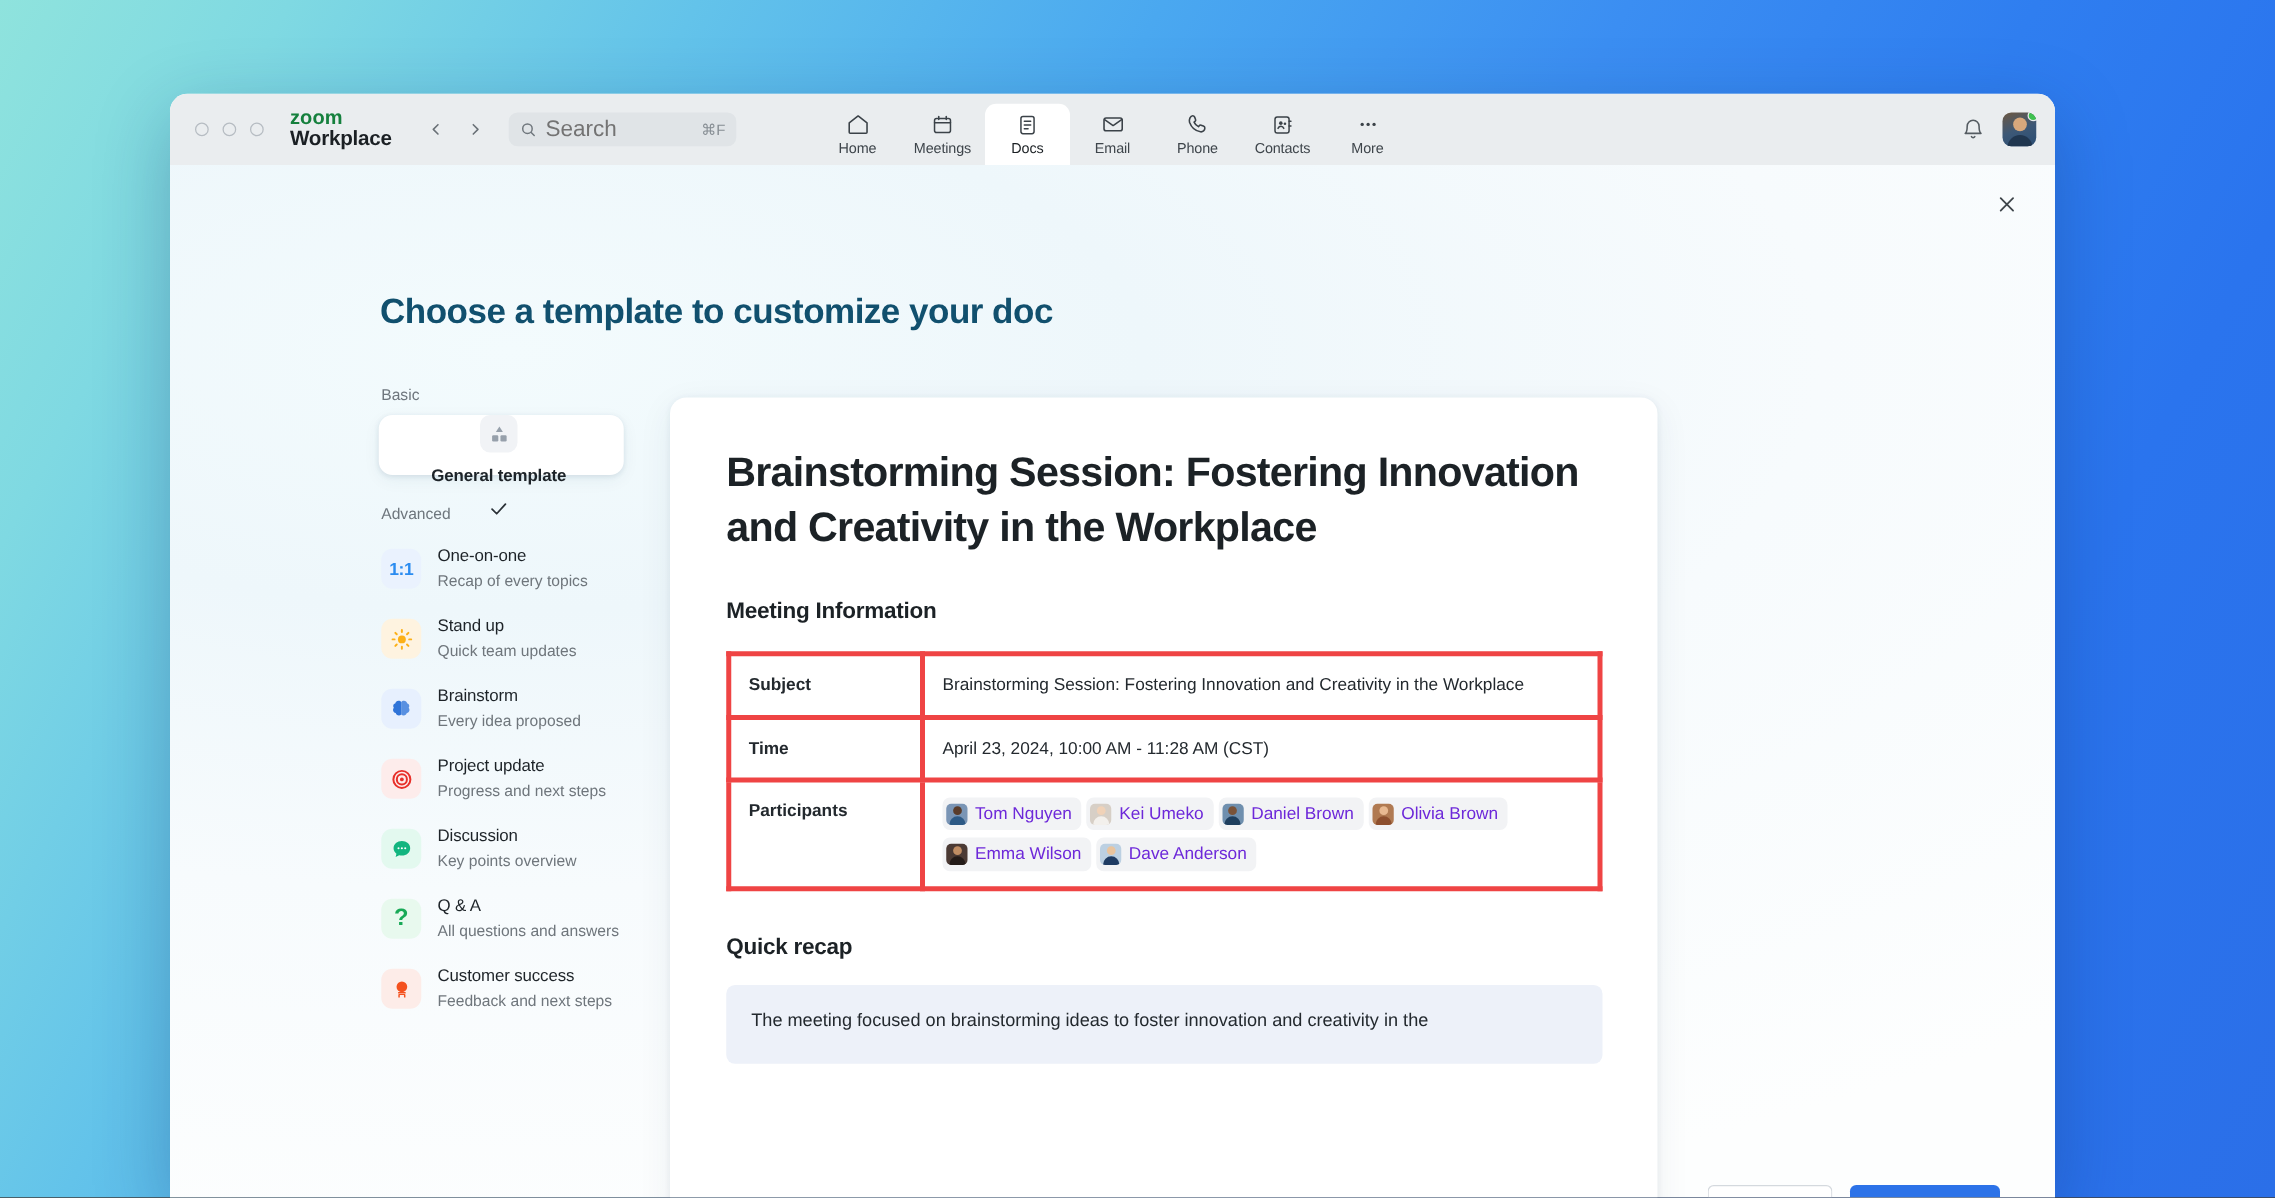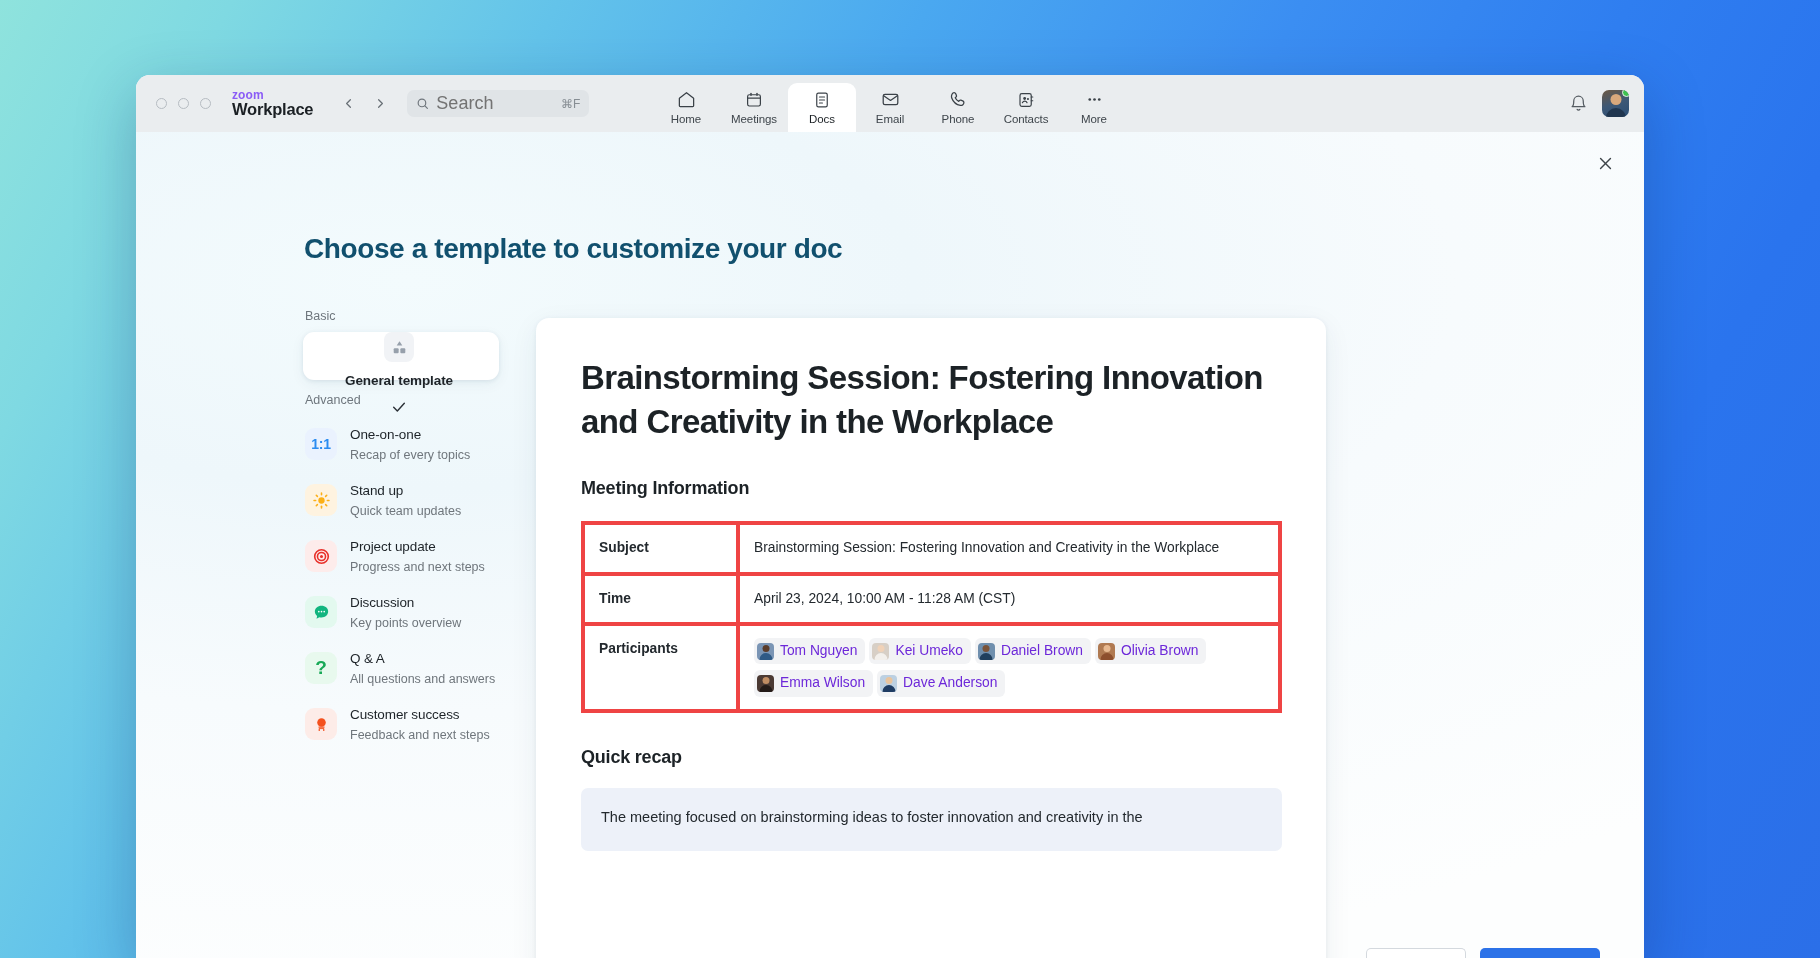--- a/index.html
+++ b/index.html
@@ -46,21 +46,21 @@
     align-items: center;
     padding: 0 16px 0 20px;
   }
   .traffic { display:flex; gap:11px; align-items:center; }
   .dot {
     width: 11px; height: 11px; border-radius: 50%;
     border: 1.2px solid #b6bcc2; background: transparent;
   }
   .brand { margin-left: 21px; line-height: 1.02; }
   .brand-top {
-    font-size: 12px; font-weight: 700; color: #8b5cf6;
+    font-size: 16px; font-weight: 700; color: #15803d;
     letter-spacing: .1px;
   }
   .brand-bottom {
     font-size: 16.5px; font-weight: 700; color: #1b2024;
     letter-spacing: -.2px;
   }
   .navarrows { display:flex; gap:6px; margin-left: 22px; }
   .navarrow {
     width: 26px; height: 26px; border-radius: 6px;
     display:flex; align-items:center; justify-content:center;
@@ -161,21 +161,21 @@
   #sidebar {
     position: absolute;
     left: 167px; top: 177px;
     width: 212px;
     bottom: 0;
   }
   .sec-label {
     font-size: 12.5px; color: #6e767d;
     margin: 0 0 9px 2px;
   }
-  .sec-label.advanced { margin-top: 13px; }
+  .sec-label.advanced { margin-top: 24px; }
 
   .tpl-card {
     width: 196px; height: 48px;
     background: #ffffff;
     border-radius: 11px;
     display: flex; align-items: center;
     padding: 0 13px 0 9px;
     gap: 11px;
     box-shadow: 0 1px 4px rgba(20,60,90,.09), 0 4px 14px rgba(20,60,90,.06);
     flex-direction: column;
@@ -513,20 +513,32 @@
               <line x1="18.6" y1="5.4" x2="17.2" y2="6.8"></line>
                 <line x1="6.8" y1="17.2" x2="5.4" y2="18.6"></line>
             </svg>
           </span>
           <span class="adv-text">
             <span class="adv-title">Stand up</span><br>
             <span class="adv-sub">Quick team updates</span>
           </span>
         </div>
 
+        <div class="adv-item">
+          <span class="tile tile-brain">
+            <svg width="20" height="20" viewBox="0 0 24 24" fill="#2f74d8">
+              <path d="M9.4 4.2c-1.6 0-2.8 1-3 2.4-1.3.3-2.1 1.4-2.1 2.7 0 .7.2 1.3.6 1.8-.5.5-.8 1.2-.8 2 0 1.5 1.1 2.7 2.6 2.9.3 1.4 1.5 2.4 3 2.4 1 0 1.8-.4 2.3-1V5.4c-.5-.7-1.5-1.2-2.6-1.2z"></path>
+              <path d="M14.6 4.2c1.6 0 2.8 1 3 2.4 1.3.3 2.1 1.4 2.1 2.7 0 .7-.2 1.3-.6 1.8.5.5.8 1.2.8 2 0 1.5-1.1 2.7-2.6 2.9-.3 1.4-1.5 2.4-3 2.4-1 0-1.8-.4-2.3-1V5.4c.5-.7 1.5-1.2 2.6-1.2z" opacity=".78"></path>
+            </svg>
+          </span>
+          <span class="adv-text">
+            <span class="adv-title">Brainstorm</span><br>
+            <span class="adv-sub">Every idea proposed</span>
+          </span>
+        </div>
 
         <div class="adv-item">
           <span class="tile tile-proj">
             <svg width="19" height="19" viewBox="0 0 24 24" fill="none" stroke="#e8302a" stroke-width="2">
               <circle cx="12" cy="12" r="8.6"></circle>
                 <circle cx="12" cy="12" r="5.1"></circle>
                 <circle cx="12" cy="12" r="1.9" fill="#e8302a" stroke="none"></circle>
             </svg>
           </span>
           <span class="adv-text">

